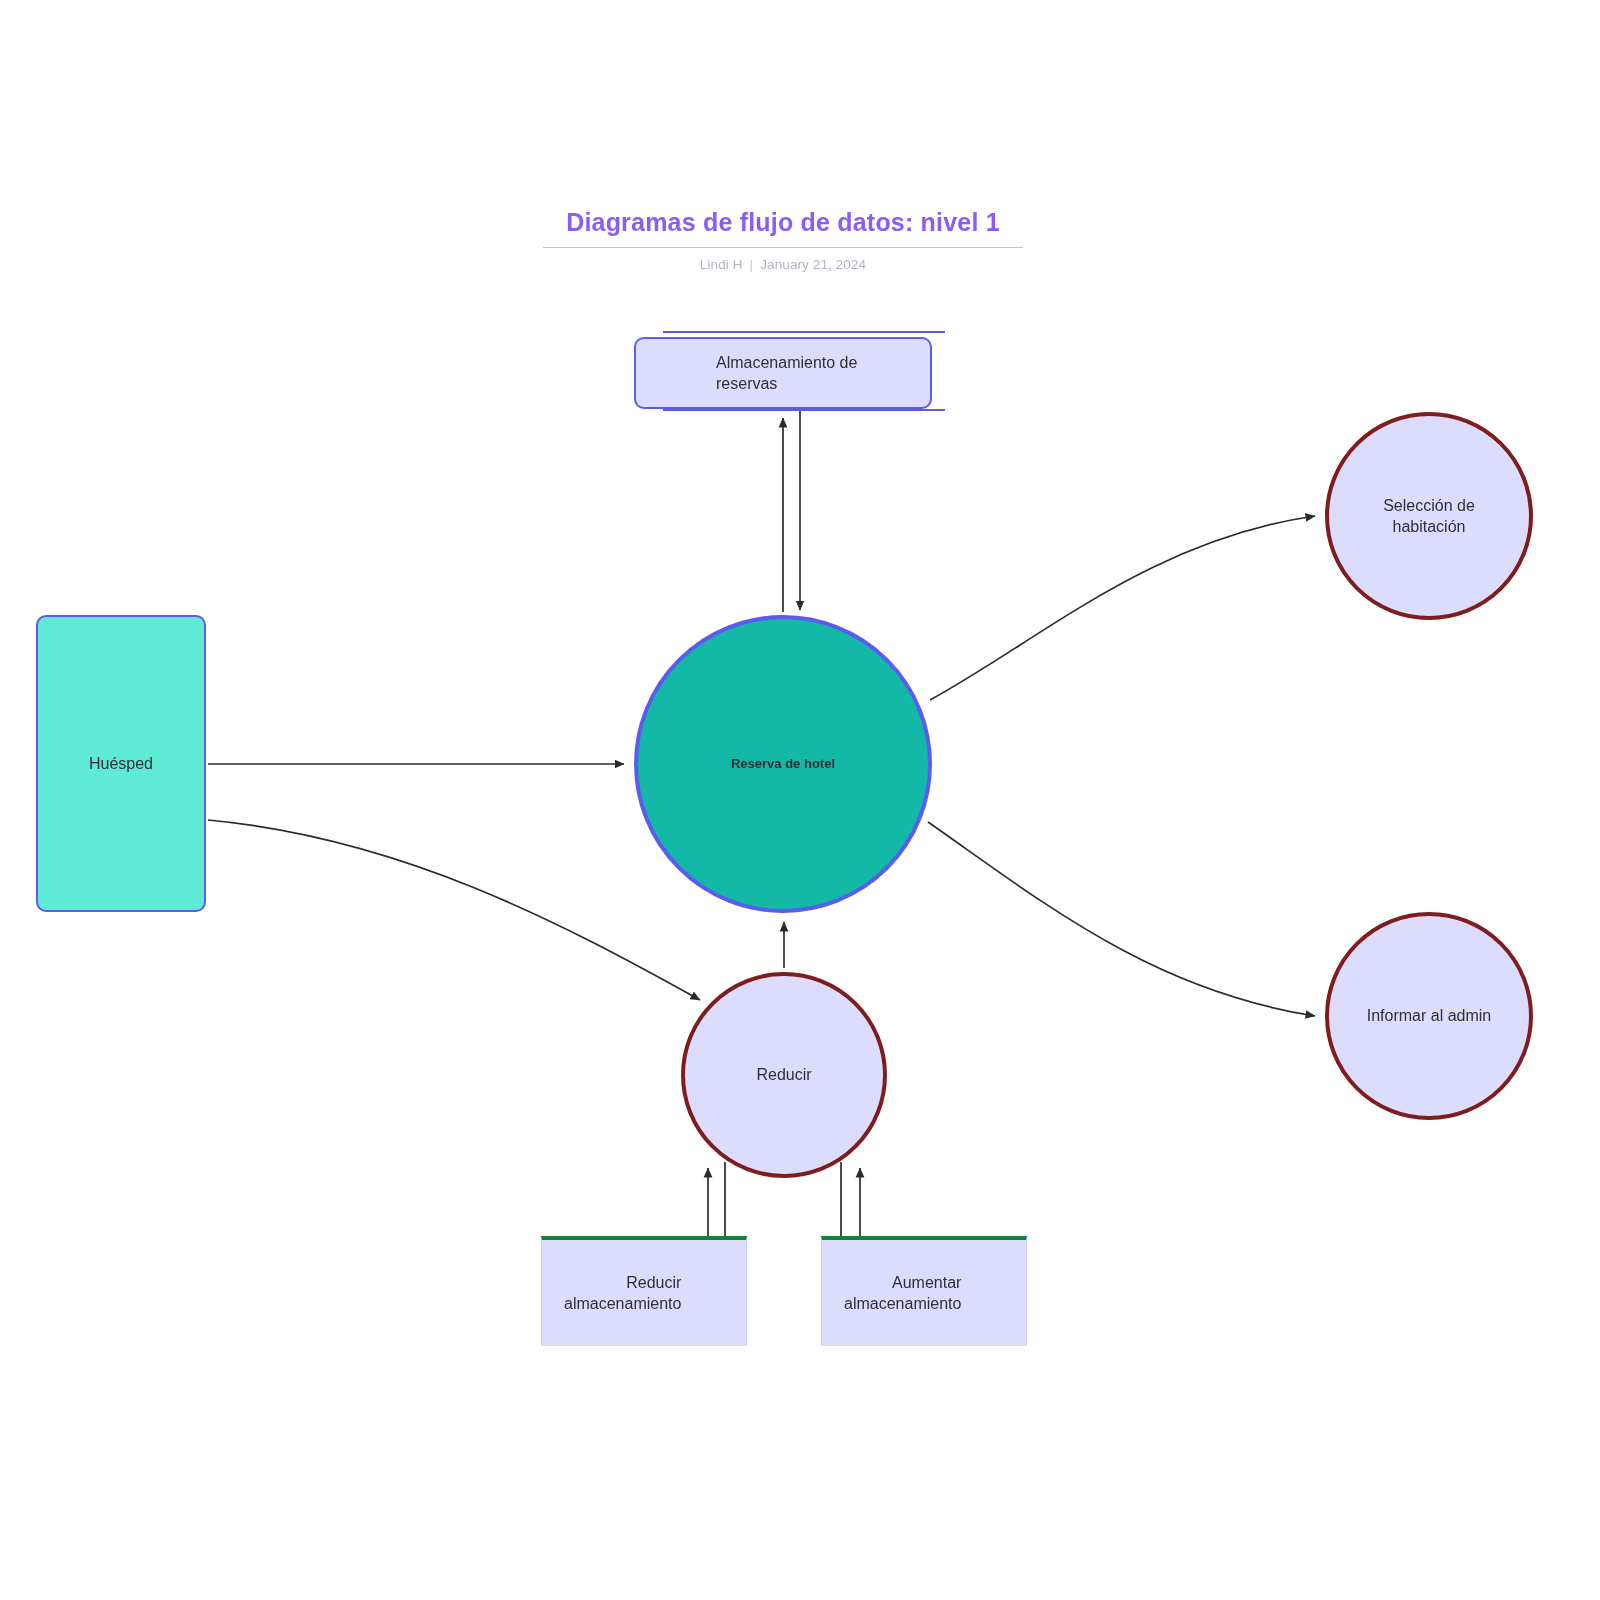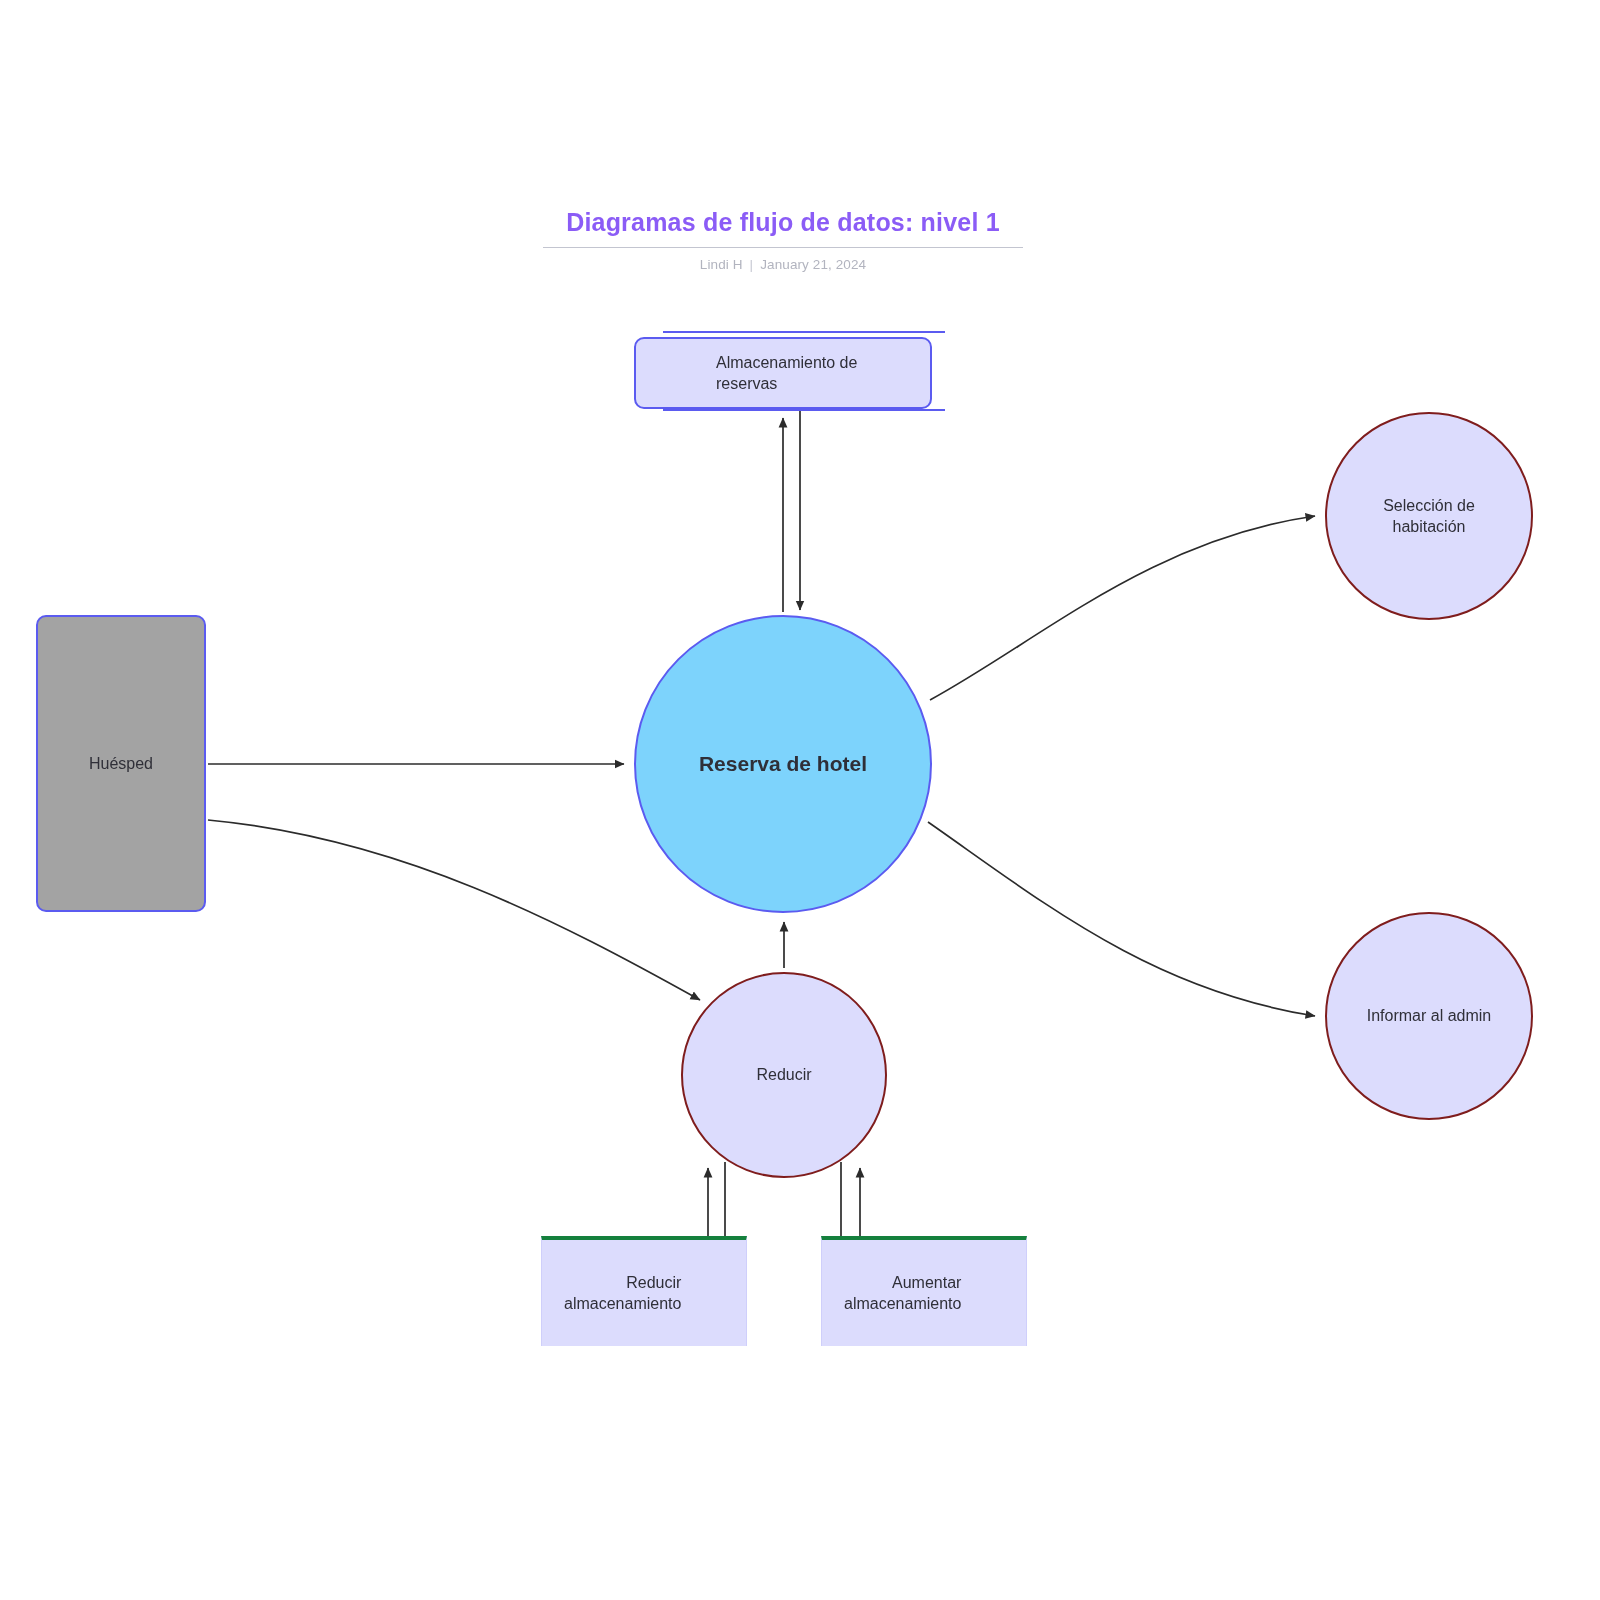--- a/index.html
+++ b/index.html
@@ -67,34 +67,34 @@
     color: #2f2f38;
   }
   .node-label {
     white-space: pre-line;
     line-height: 1.32;
   }
 
   .ext-entity {
     border: 2px solid #5b5bf0;
     border-radius: 10px;
-    background: #a3a3a3;
+    background: #5eead4;
     font-size: 16px;
   }
 
   .process {
-    border: 2px solid #7f1d1d;
+    border: 4px solid #7f1d1d;
     border-radius: 50%;
     background: #dcdcfd;
     font-size: 16px;
   }
   .process.primary {
-    background: #7dd3fc;
+    background: #14b8a6;
     border-color: #5b5bf0;
-    font-size: 21px;
+    font-size: 13px;
     font-weight: bold;
   }
 
   
   .datastore {
     border: 2px solid #5b5bf0;
     border-radius: 10px;
     background: #dcdcfd;
     font-size: 16px;
     justify-content: flex-start;

